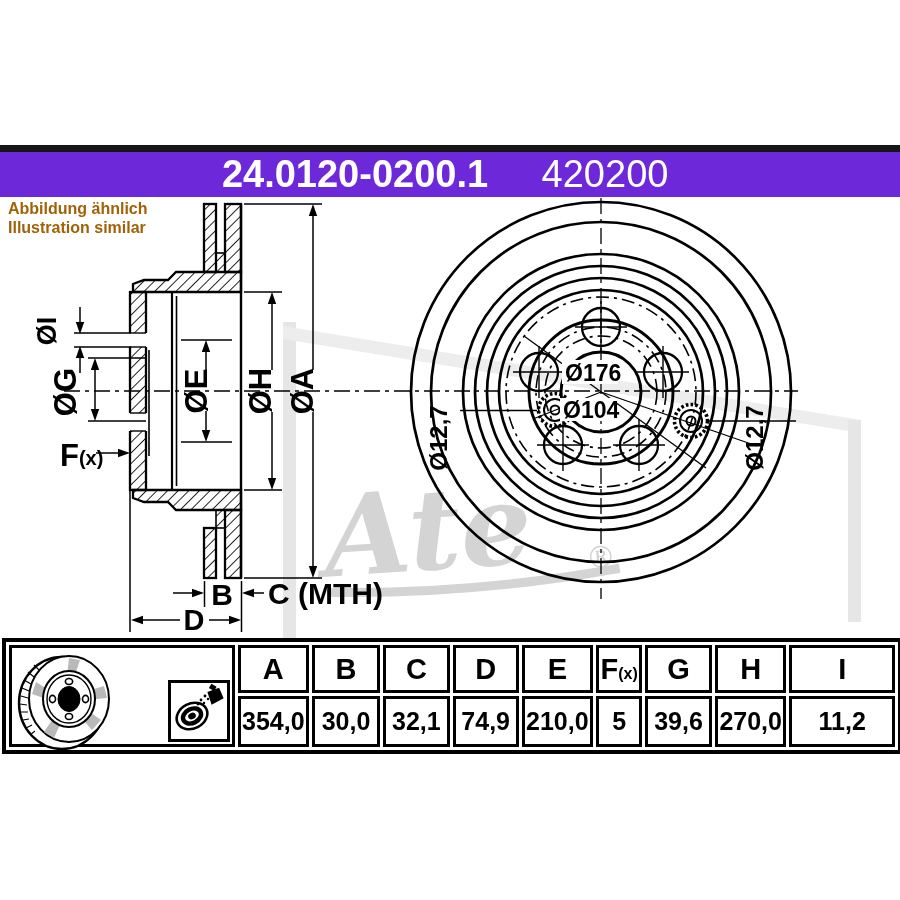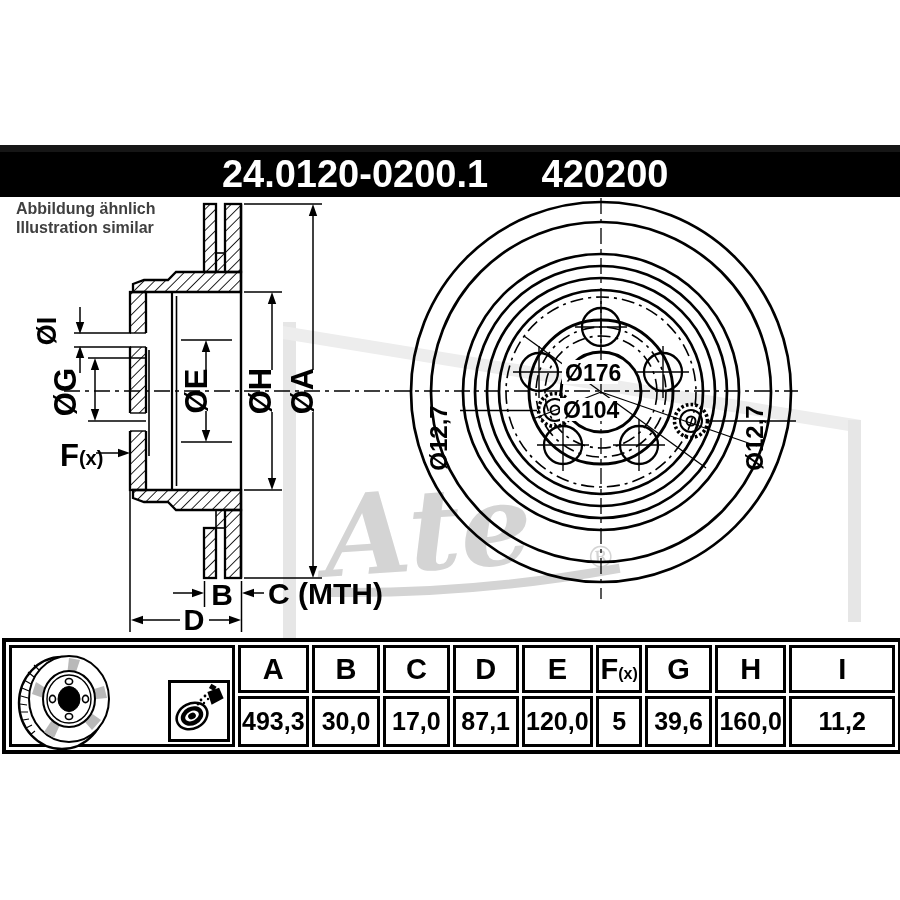--- a/index.html
+++ b/index.html
@@ -1,24 +1,24 @@
 <!DOCTYPE html>
 <html><head>
 <meta charset="utf-8">
 <style>
   html,body{margin:0;padding:0;}
   body{width:900px;height:900px;position:relative;background:#fff;overflow:hidden;
        font-family:"Liberation Sans",sans-serif;}
   .black-strip{position:absolute;left:0;top:145px;width:900px;height:7px;background:#161616;}
-  .blue-bar{position:absolute;left:0;top:152px;width:900px;height:45px;background:#000000;}
+  .blue-bar{position:absolute;left:0;top:152px;width:900px;height:45px;background:#6d28d9;}
   .part-no{position:absolute;left:175px;top:0;width:360px;height:45px;line-height:45px;
            text-align:center;color:#fff;font-size:38px;font-weight:bold;}
   .oe-no{position:absolute;left:520px;top:0;width:170px;height:45px;line-height:45px;
-         text-align:center;color:#fff;font-size:38px;font-weight:bold;}
-  .note{position:absolute;left:8px;top:199px;color:#404040;font-size:16px;font-weight:bold;line-height:19px;margin-left:8px;}
+         text-align:center;color:#fff;font-size:38px;font-weight:normal;}
+  .note{position:absolute;left:8px;top:199px;color:#a16207;font-size:16px;font-weight:bold;line-height:19px;}
   #drawing{position:absolute;left:0;top:0;z-index:1;}
   .tbl-wrap{position:absolute;left:2px;top:638px;width:892px;z-index:2;border:4px solid #000;background:#fff;}
   table.dim{border-collapse:separate;border-spacing:3px;width:100%;}
   table.dim td,table.dim th{border:3px solid #000;background:#fff;text-align:center;
        font-weight:bold;color:#000;padding:0;}
   th.hdr{font-size:29px;height:42px;}
   td.val{font-size:25px;height:45px;}
   td.img-cell{width:210px;position:relative;}
   .fx-sub{font-size:16px;}
   .spray-box{position:absolute;right:2px;bottom:2px;width:56px;height:56px;border:3px solid #000;background:#fff;}
@@ -308,25 +308,25 @@
       <th class="hdr">B</th>
       <th class="hdr">C</th>
       <th class="hdr">D</th>
       <th class="hdr">E</th>
       <th class="hdr"><span>F</span><span class="fx-sub">(x)</span></th>
       <th class="hdr">G</th>
       <th class="hdr">H</th>
       <th class="hdr">I</th>
     </tr>
     <tr>
-      <td class="val">493,3</td>
+      <td class="val">354,0</td>
       <td class="val">30,0</td>
-      <td class="val">17,0</td>
-      <td class="val">87,1</td>
-      <td class="val">120,0</td>
+      <td class="val">32,1</td>
+      <td class="val">74,9</td>
+      <td class="val">210,0</td>
       <td class="val">5</td>
       <td class="val">39,6</td>
-      <td class="val">160,0</td>
+      <td class="val">270,0</td>
       <td class="val">11,2</td>
     </tr>
   </tbody>
     </table>
 </div>
 
 </body></html>

